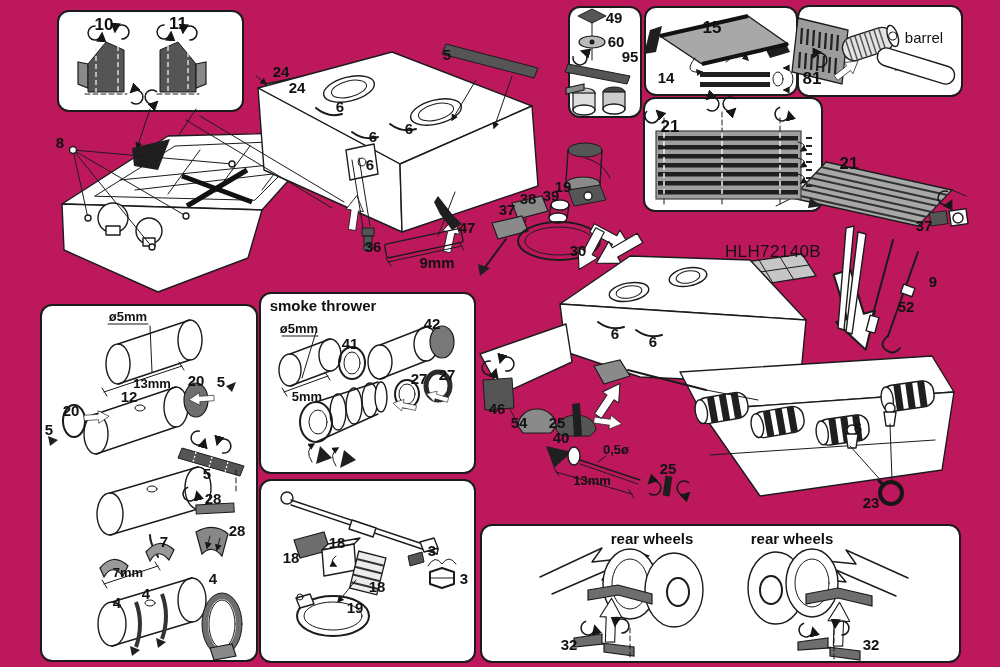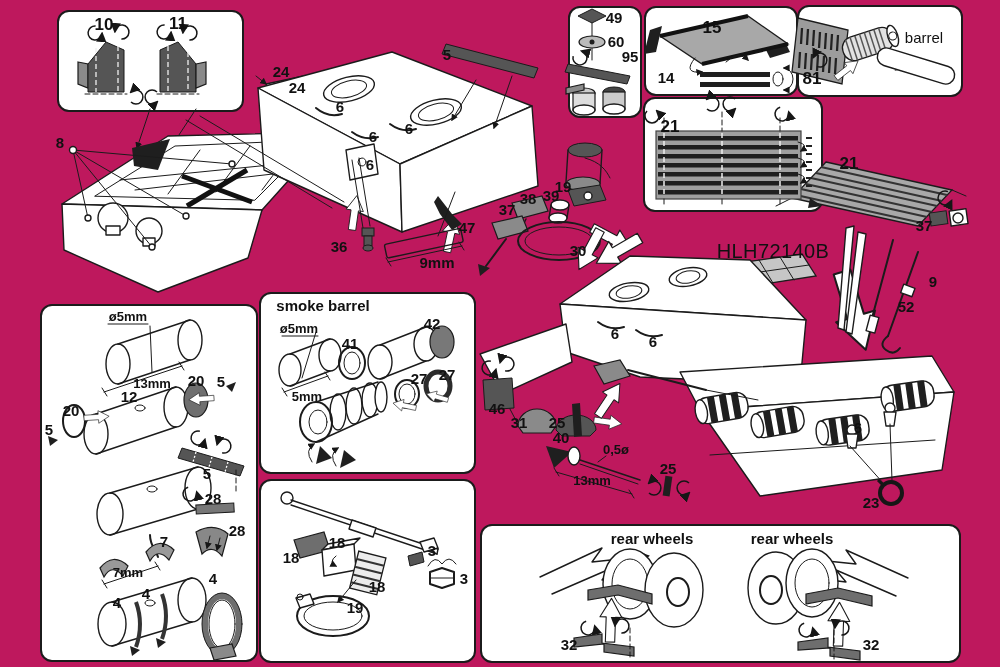--- a/index.html
+++ b/index.html
@@ -5,21 +5,21 @@
   html,body{margin:0;padding:0;background:#e8e8e8;}
   .sheet{position:relative;width:1000px;height:667px;background:#be185d;overflow:hidden;
          font-family:"Liberation Sans","DejaVu Sans",sans-serif;}
   .box{position:absolute;border:2.5px solid #1b1b1b;border-radius:12px;background:#fff;}
   svg.art{position:absolute;left:0;top:0;z-index:2;}
   .lbl{position:absolute;z-index:3;transform:translate(-50%,-50%);font-weight:bold;
        font-size:15px;color:#111;white-space:nowrap;line-height:1;}
   .lbl.big{font-size:17px;}
   .lbl.dim{font-size:13px;}
   .lbl.plain{font-weight:normal;font-size:15px;}
-  .lbl.code{font-weight:normal;font-size:20px;letter-spacing:.4px;}
+  .lbl.code{font-weight:normal;font-size:17px;letter-spacing:.4px;}
   
   .s{stroke:#1b1b1b;fill:none;stroke-width:1.4;stroke-linejoin:round;stroke-linecap:round;}
   .thin{stroke-width:1;}
   .s2{stroke-width:2;}
   .wt{fill:#fff;stroke:#1b1b1b;stroke-width:1.4;stroke-linejoin:round;}
   .gy{fill:#a8a8a8;stroke:#1b1b1b;stroke-width:1.3;}
   .g2{fill:#8a8a8a;stroke:#1b1b1b;stroke-width:1.2;}
   .dk{fill:#555;stroke:#1b1b1b;stroke-width:1;}
   .bk{fill:#1f1f1f;stroke:none;}
   .dash{stroke-dasharray:5 3;}
@@ -541,37 +541,37 @@
   <span class="lbl" style="left:906px;top:306px">52</span>
 
   <span class="lbl" style="left:60px;top:142px">8</span>
   <span class="lbl" style="left:281px;top:71px">24</span>
   <span class="lbl" style="left:297px;top:87px">24</span>
   <span class="lbl" style="left:340px;top:106px">6</span>
   <span class="lbl" style="left:373px;top:136px">6</span>
   <span class="lbl" style="left:409px;top:128px">6</span>
   <span class="lbl" style="left:370px;top:164px">6</span>
   <span class="lbl" style="left:447px;top:54px">5</span>
-  <span class="lbl" style="left:339px;top:246px">36</span>
+  <span class="lbl" style="left:373px;top:246px">36</span>
   <span class="lbl" style="left:467px;top:227px">47</span>
   <span class="lbl" style="left:437px;top:262px">9mm</span>
 
   <span class="lbl" style="left:563px;top:186px">19</span>
   <span class="lbl" style="left:528px;top:198px">38</span>
   <span class="lbl" style="left:551px;top:195px">39</span>
   <span class="lbl" style="left:507px;top:209px">37</span>
   <span class="lbl" style="left:578px;top:250px">30</span>
 
   <span class="lbl code" style="left:773px;top:251px">HLH72140B</span>
 
   <span class="lbl" style="left:615px;top:333px">6</span>
   <span class="lbl" style="left:653px;top:341px">6</span>
   <span class="lbl" style="left:858px;top:427px">6</span>
   <span class="lbl" style="left:497px;top:408px">46</span>
-  <span class="lbl" style="left:519px;top:422px">31</span>
+  <span class="lbl" style="left:519px;top:422px">54</span>
   <span class="lbl" style="left:557px;top:422px">25</span>
   <span class="lbl" style="left:561px;top:437px">40</span>
   <span class="lbl dim" style="left:616px;top:449px">0,5ø</span>
   <span class="lbl dim" style="left:592px;top:480px">13mm</span>
   <span class="lbl" style="left:668px;top:468px">25</span>
   <span class="lbl" style="left:871px;top:502px">23</span>
 
   <span class="lbl dim" style="left:128px;top:316px">ø5mm</span>
   <span class="lbl dim" style="left:152px;top:383px">13mm</span>
   <span class="lbl" style="left:196px;top:380px">20</span>
@@ -581,21 +581,21 @@
   <span class="lbl" style="left:49px;top:429px">5</span>
   <span class="lbl" style="left:207px;top:473px">5</span>
   <span class="lbl" style="left:213px;top:498px">28</span>
   <span class="lbl" style="left:237px;top:530px">28</span>
   <span class="lbl" style="left:164px;top:541px">7</span>
   <span class="lbl dim" style="left:128px;top:572px">7mm</span>
   <span class="lbl" style="left:213px;top:578px">4</span>
   <span class="lbl" style="left:146px;top:593px">4</span>
   <span class="lbl" style="left:117px;top:602px">4</span>
 
-  <span class="lbl" style="left:323px;top:305px">smoke barrel</span>
+  <span class="lbl" style="left:323px;top:305px">smoke thrower</span>
   <span class="lbl dim" style="left:299px;top:328px">ø5mm</span>
   <span class="lbl" style="left:350px;top:343px">41</span>
   <span class="lbl" style="left:432px;top:323px">42</span>
   <span class="lbl dim" style="left:307px;top:396px">5mm</span>
   <span class="lbl" style="left:419px;top:378px">27</span>
   <span class="lbl" style="left:447px;top:374px">27</span>
 
   <span class="lbl" style="left:291px;top:557px">18</span>
   <span class="lbl" style="left:337px;top:542px">18</span>
   <span class="lbl" style="left:377px;top:586px">18</span>

